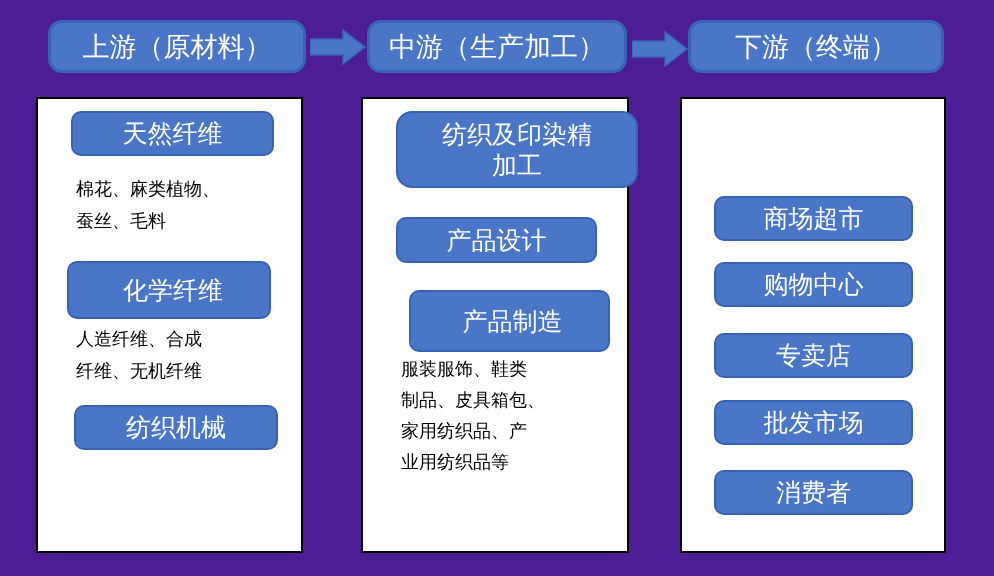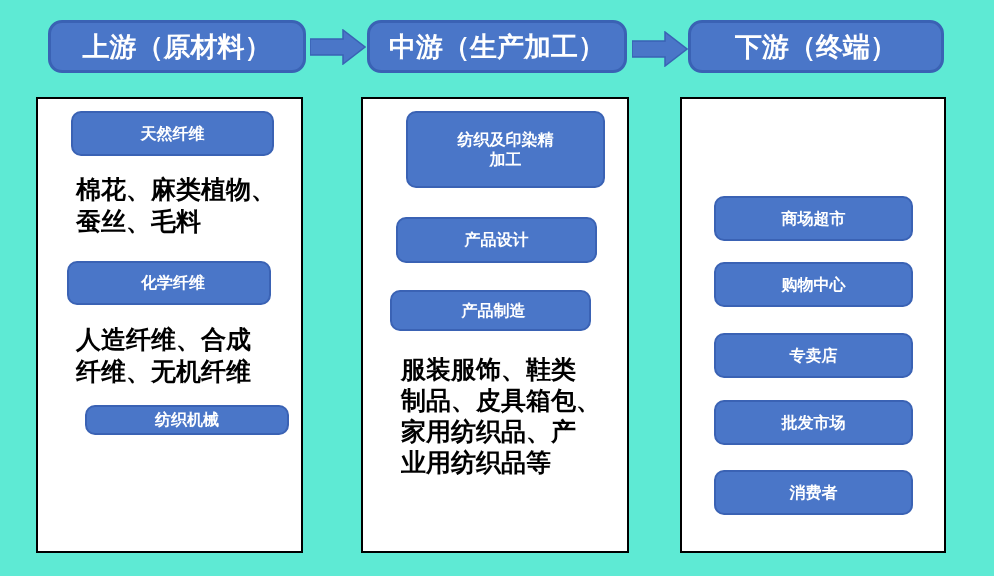--- a/index.html
+++ b/index.html
@@ -1,23 +1,22 @@
 <!DOCTYPE html>
 <html style="--node-fill: #4A76C8; --node-border: #3A62B4; --box-border: #000000; --text-color: #000000;"><head>
 <meta charset="utf-8">
 <style>
   html, body { margin: 0; padding: 0; background: #ffffff; }
   .canvas {
     position: relative;
     width: 994px;
     height: 576px;
-    background: #5eead4;
+    background: #4c1d95;
     font-family: "Liberation Sans", sans-serif;
     overflow: hidden;
-    font-weight: bold;
   }
   .hdr {
     position: absolute;
     display: flex;
     align-items: center;
     justify-content: center;
     background: var(--node-fill, #4A76C8);
     border: 3px solid var(--node-border, #3A62B4);
     border-radius: 14px;
     color: #ffffff;
@@ -39,30 +38,30 @@
   }
   .pill {
     position: absolute;
     display: flex;
     align-items: center;
     justify-content: center;
     background: var(--node-fill, #4A76C8);
     border: 2.5px solid var(--node-border, #3A62B4);
     border-radius: 10px;
     color: #ffffff;
-    font-size: 16px;
+    font-size: 25px;
     line-height: 1.22;
     text-align: center;
     white-space: pre-line;
     box-sizing: border-box;
   }
   .txt {
     position: absolute;
     color: var(--text-color, #000000);
-    font-size: 25px;
+    font-size: 18px;
     line-height: 32px;
     white-space: pre-line;
     text-align: left;
   }
   .txt.mid { line-height: 31px; }
 </style>
 </head>
 <body>
 
 <div class="canvas">
@@ -75,31 +74,31 @@
     <polygon points="0,10 33,10 33,1 55,18 33,35 33,26 0,26" fill="#4A76C8" stroke="#3A62B4" stroke-width="1.5"></polygon>
   </svg>
   <svg class="arrow" style="left:632px; top:31px;" viewBox="0 0 56 36">
     <polygon points="0,10 33,10 33,1 55,18 33,35 33,26 0,26" fill="#4A76C8" stroke="#3A62B4" stroke-width="1.5"></polygon>
   </svg>
 
   <div class="box" style="left:36px; top:97px; width:267px; height:456px;">
     <div class="pill" style="left:33px; top:12px; width:203px; height:45px;">天然纤维</div>
     <div class="txt" style="left:38px; top:74px; width:228px;">棉花、麻类植物、
 蚕丝、毛料</div>
-    <div class="pill" style="left:29px; top:162px; width:204px; height:44px;padding-left:8px;">化学纤维</div>
+    <div class="pill" style="left:29px; top:162px; width:204px; height:58px;padding-left:8px;">化学纤维</div>
     <div class="txt" style="left:38px; top:224px; width:228px;">人造纤维、合成
 纤维、无机纤维</div>
-    <div class="pill" style="left:47px; top:306px; width:204px; height:30px;">纺织机械</div>
+    <div class="pill" style="left:36px; top:306px; width:204px; height:45px;">纺织机械</div>
   </div>
 
   <div class="box" style="left:361px; top:97px; width:268px; height:456px;">
-    <div class="pill" style="left:43px; top:12px; width:199px; height:77px;">纺织及印染精
+    <div class="pill" style="left:33px; top:12px; width:242px; height:77px;border-radius:16px;">纺织及印染精
 加工</div>
     <div class="pill" style="left:33px; top:118px; width:201px; height:46px;text-align:right;">产品设计</div>
-    <div class="pill" style="left:27px; top:191px; width:201px; height:41px;padding-left:6px;">产品制造</div>
+    <div class="pill" style="left:46px; top:191px; width:201px; height:62px;padding-left:6px;">产品制造</div>
     <div class="txt mid" style="left:38px; top:255px; width:224px;">服装服饰、鞋类
 制品、皮具箱包、
 家用纺织品、产
 业用纺织品等</div>
   </div>
 
   <div class="box" style="left:680px; top:97px; width:266px; height:456px;">
     <div class="pill" style="left:32px; top:89px; width:199px; height:45px;margin-top:8px;">商场超市</div>
     <div class="pill" style="left:32px; top:163px; width:199px; height:45px;">购物中心</div>
     <div class="pill" style="left:32px; top:234px; width:199px; height:45px;">专卖店</div>

